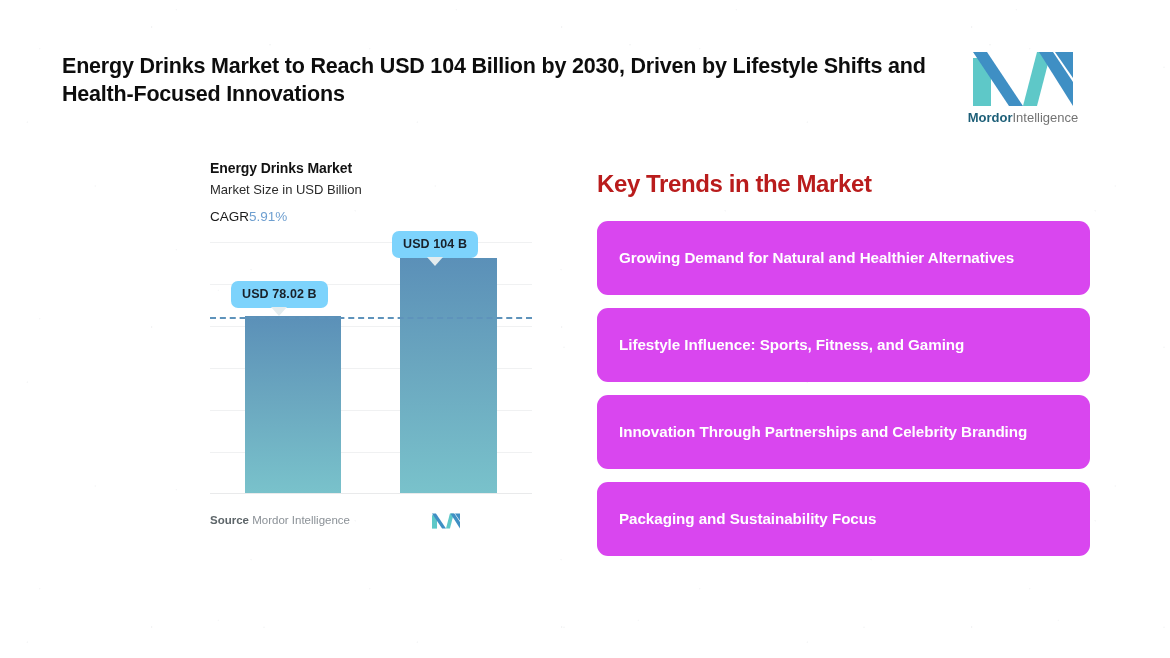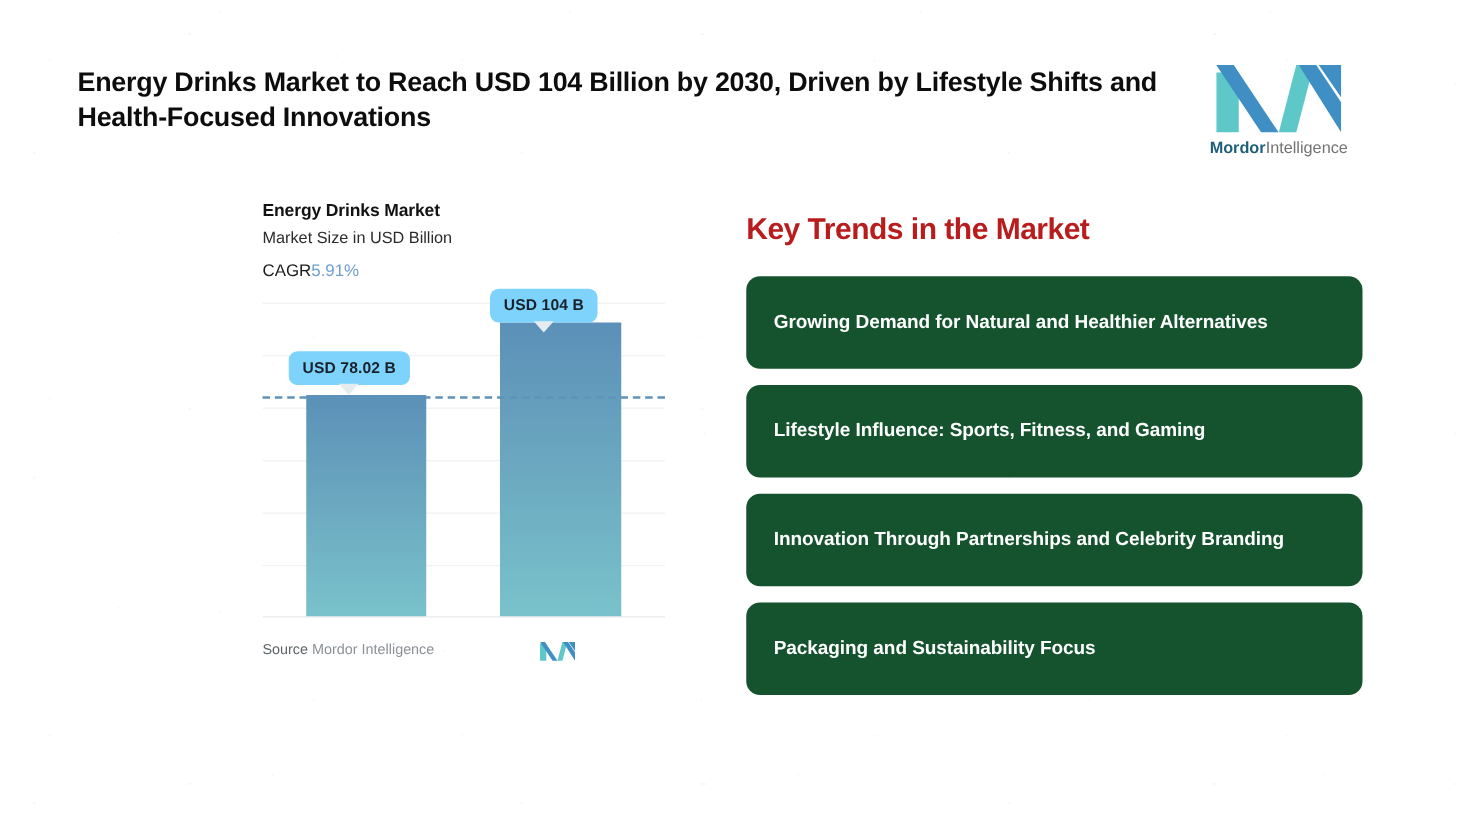--- a/index.html
+++ b/index.html
@@ -185,21 +185,21 @@
     width: 322px;
     height: 20px;
   }
   .source-text {
     position: absolute;
     left: 0;
     top: 2px;
     font-size: 11.5px;
     color: #8b9197;
   }
-  .source-text b { color: #5d6569; font-weight: normal; }
+  .source-text b { color: #5d6569; font-weight: bold; }
   .source-logo {
     position: absolute;
     left: 222px;
     top: 0;
   }
 
   
   .trends {
     position: absolute;
     left: 597px;
@@ -207,21 +207,21 @@
     width: 493px;
   }
   .trends-title {
     margin: 0 0 23px 0;
     font-size: 24px;
     font-weight: bold;
     letter-spacing: -.4px;
     color: #b91c1c;
   }
   .card {
-    background: #14532d;
+    background: #d946ef;
     border-radius: 11px;
     color: #ffffff;
     font-size: 15.2px;
     font-weight: bold;
     line-height: 22px;
     letter-spacing: -.05px;
     padding: 0 22px;
     display: flex;
     align-items: center;
     height: 74px;

